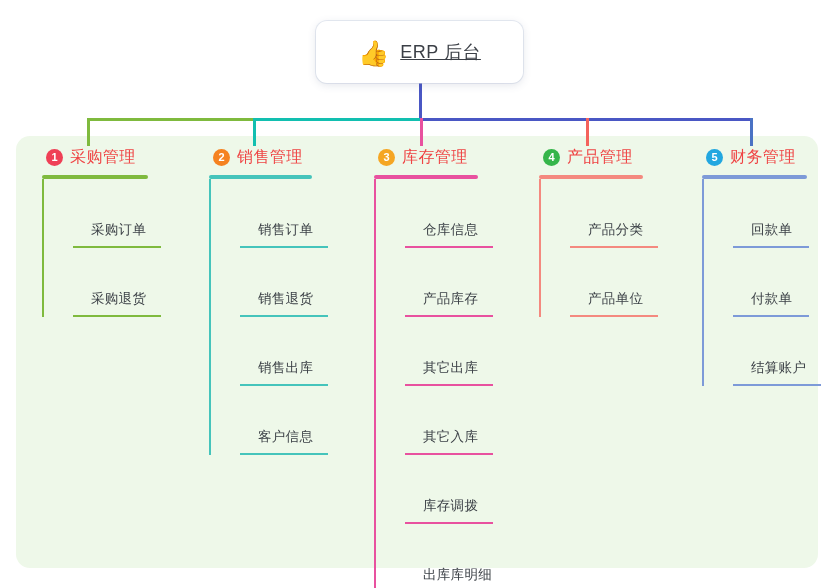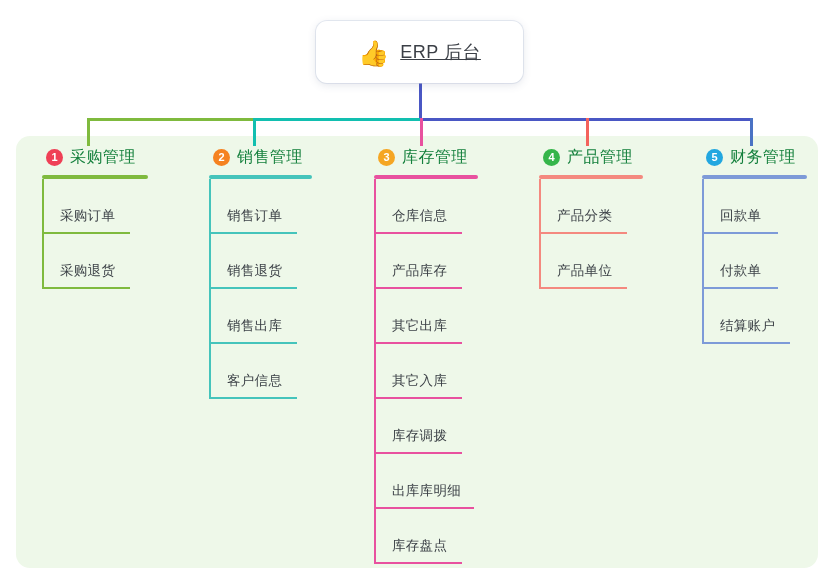--- a/index.html
+++ b/index.html
@@ -82,42 +82,43 @@
     border-radius: 50%;
     color: #ffffff;
     font-size: 11px;
     line-height: 17px;
     text-align: center;
     font-weight: bold;
     flex: 0 0 auto;
   }
   .branch-title {
     font-size: 16px;
-    color: #15803d;
+    color: #ef4444;
     white-space: nowrap;
     letter-spacing: 0.4px;
   }
   .head-rule {
     height: 4px;
     border-radius: 2px;
     margin-top: 5px;
   }
 
   
   .items-wrap { position: relative; }
   .spine {
     position: absolute;
     left: 0;
     top: 0;
     bottom: 0;
     width: 2px;
   }
   .leaf {
     position: relative;
-    height: 55px;
+    height: 69px;
+    margin-left: 31px;
   }
   .leaf-label {
     position: absolute;
     left: 18px;
     bottom: 9px;
     font-size: 13.5px;
     color: #3a3f45;
     white-space: nowrap;
     letter-spacing: 0.3px;
   }

